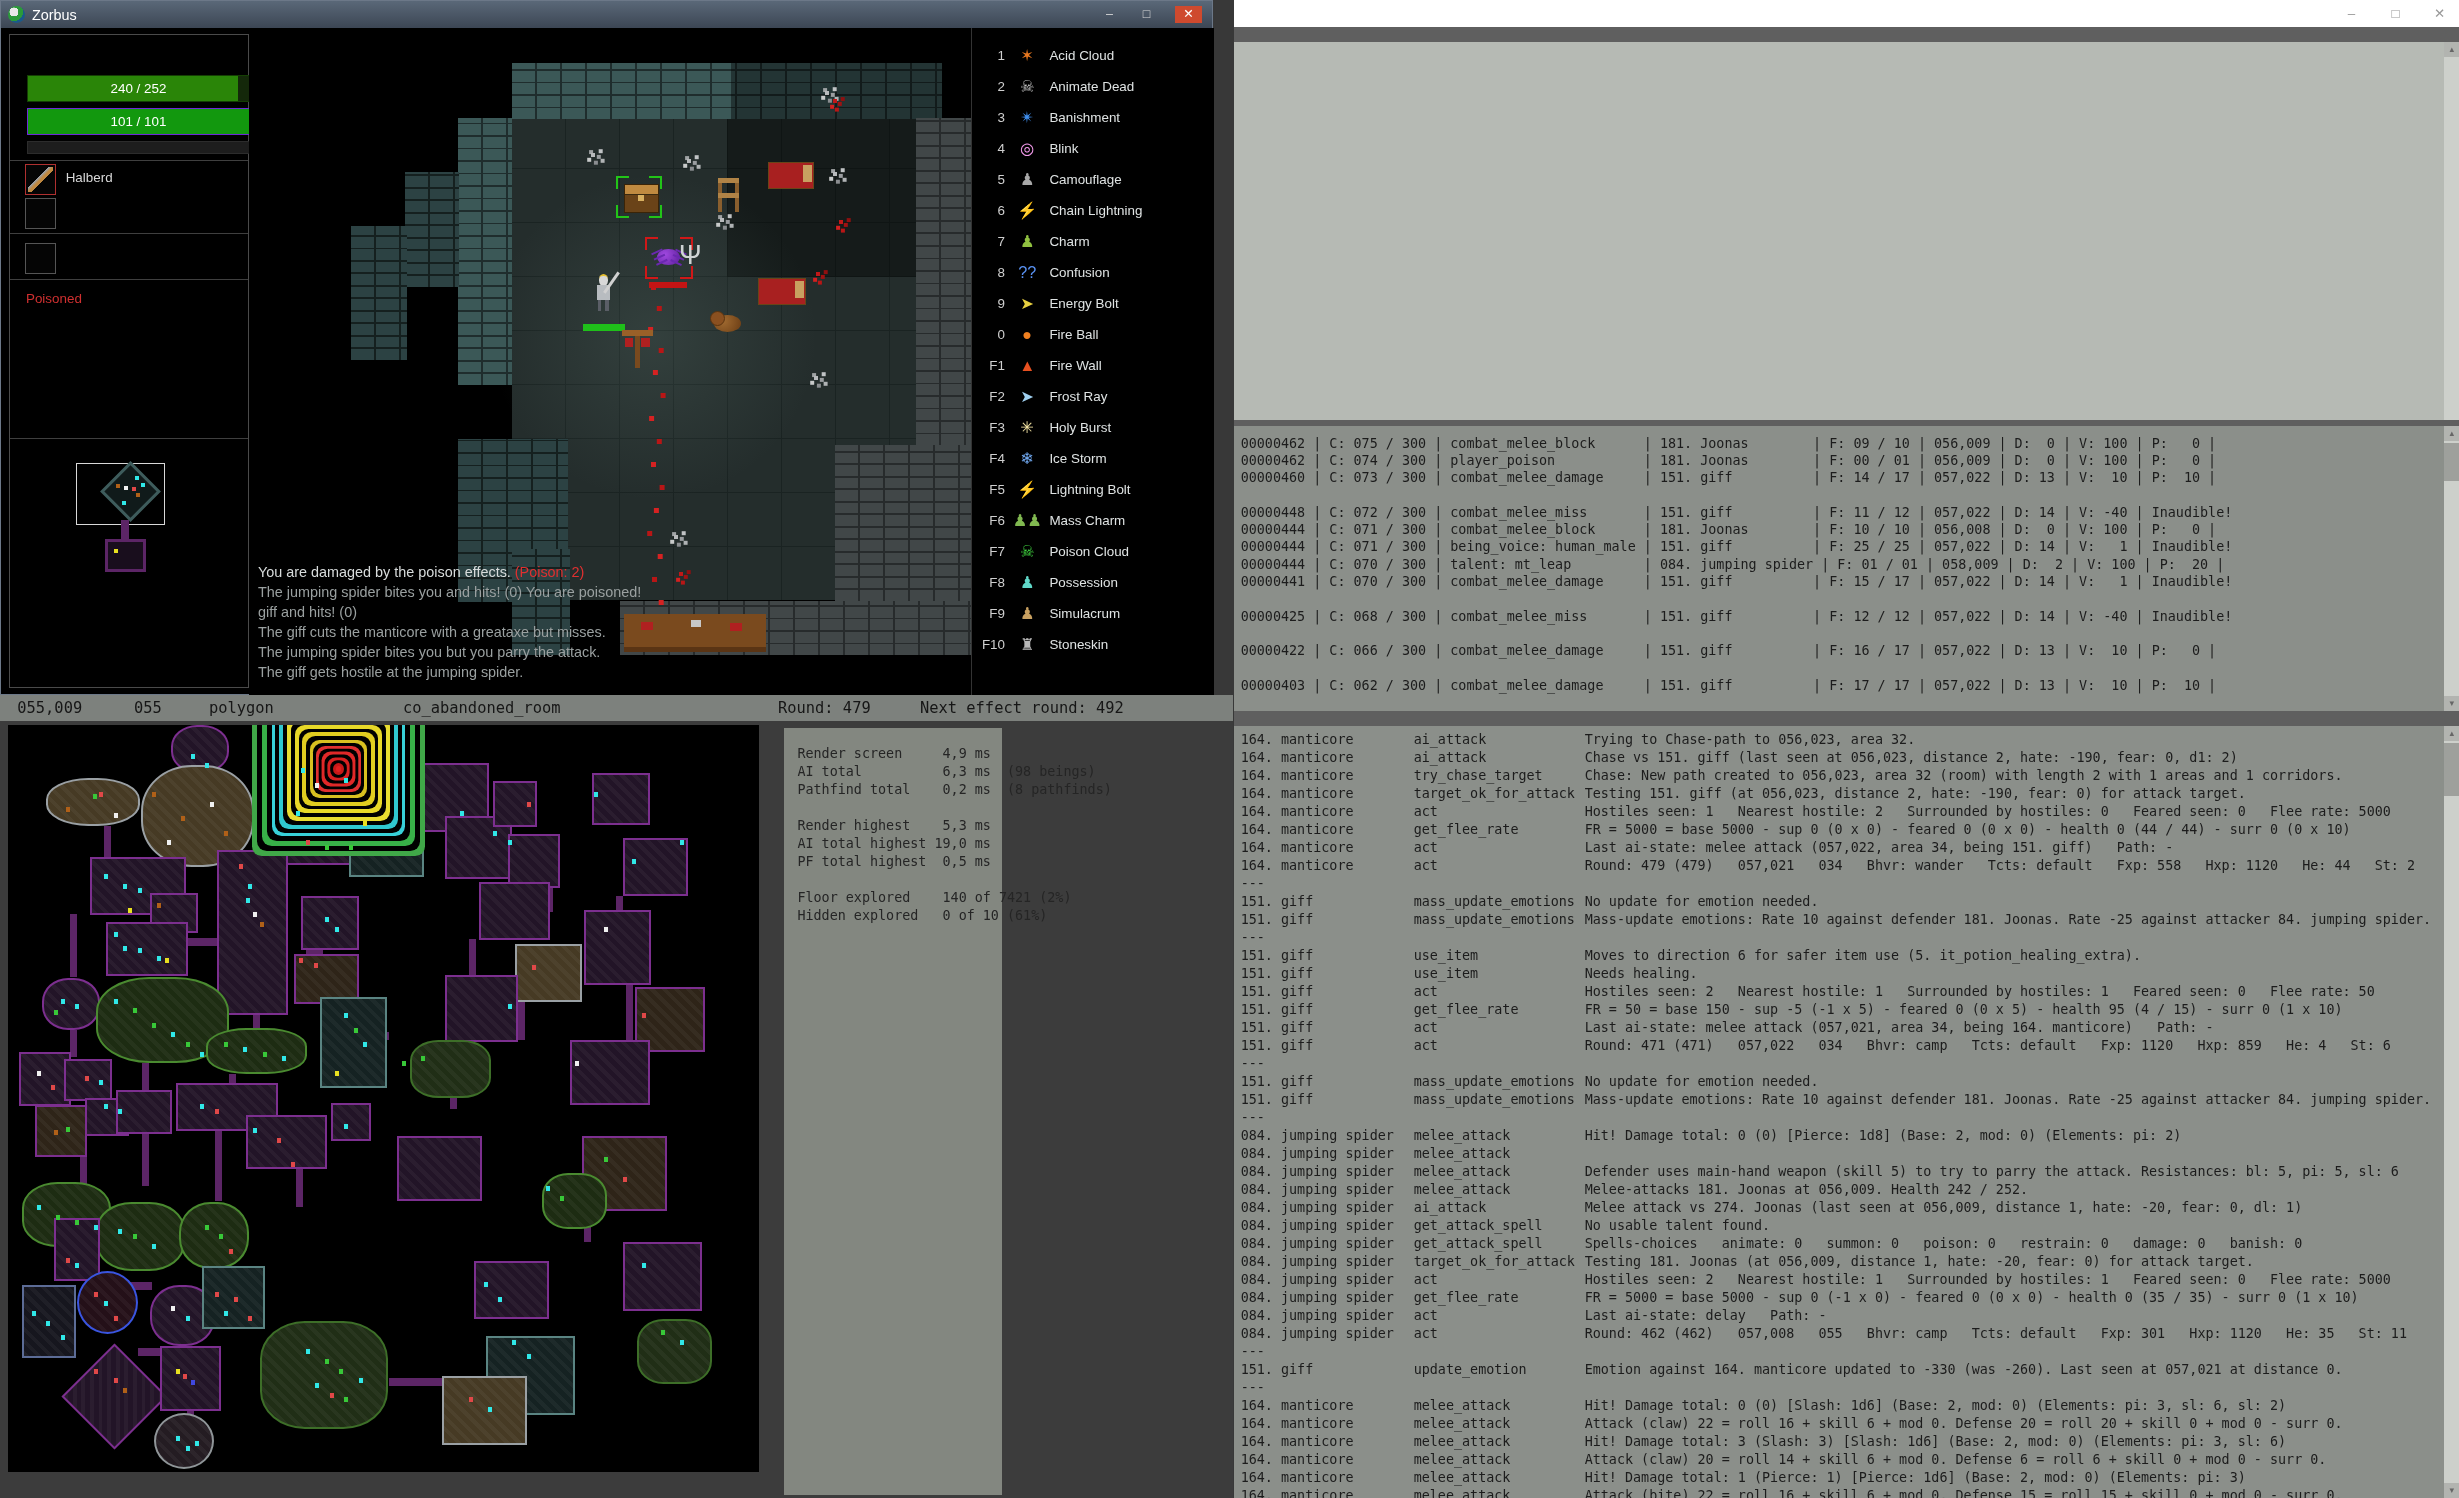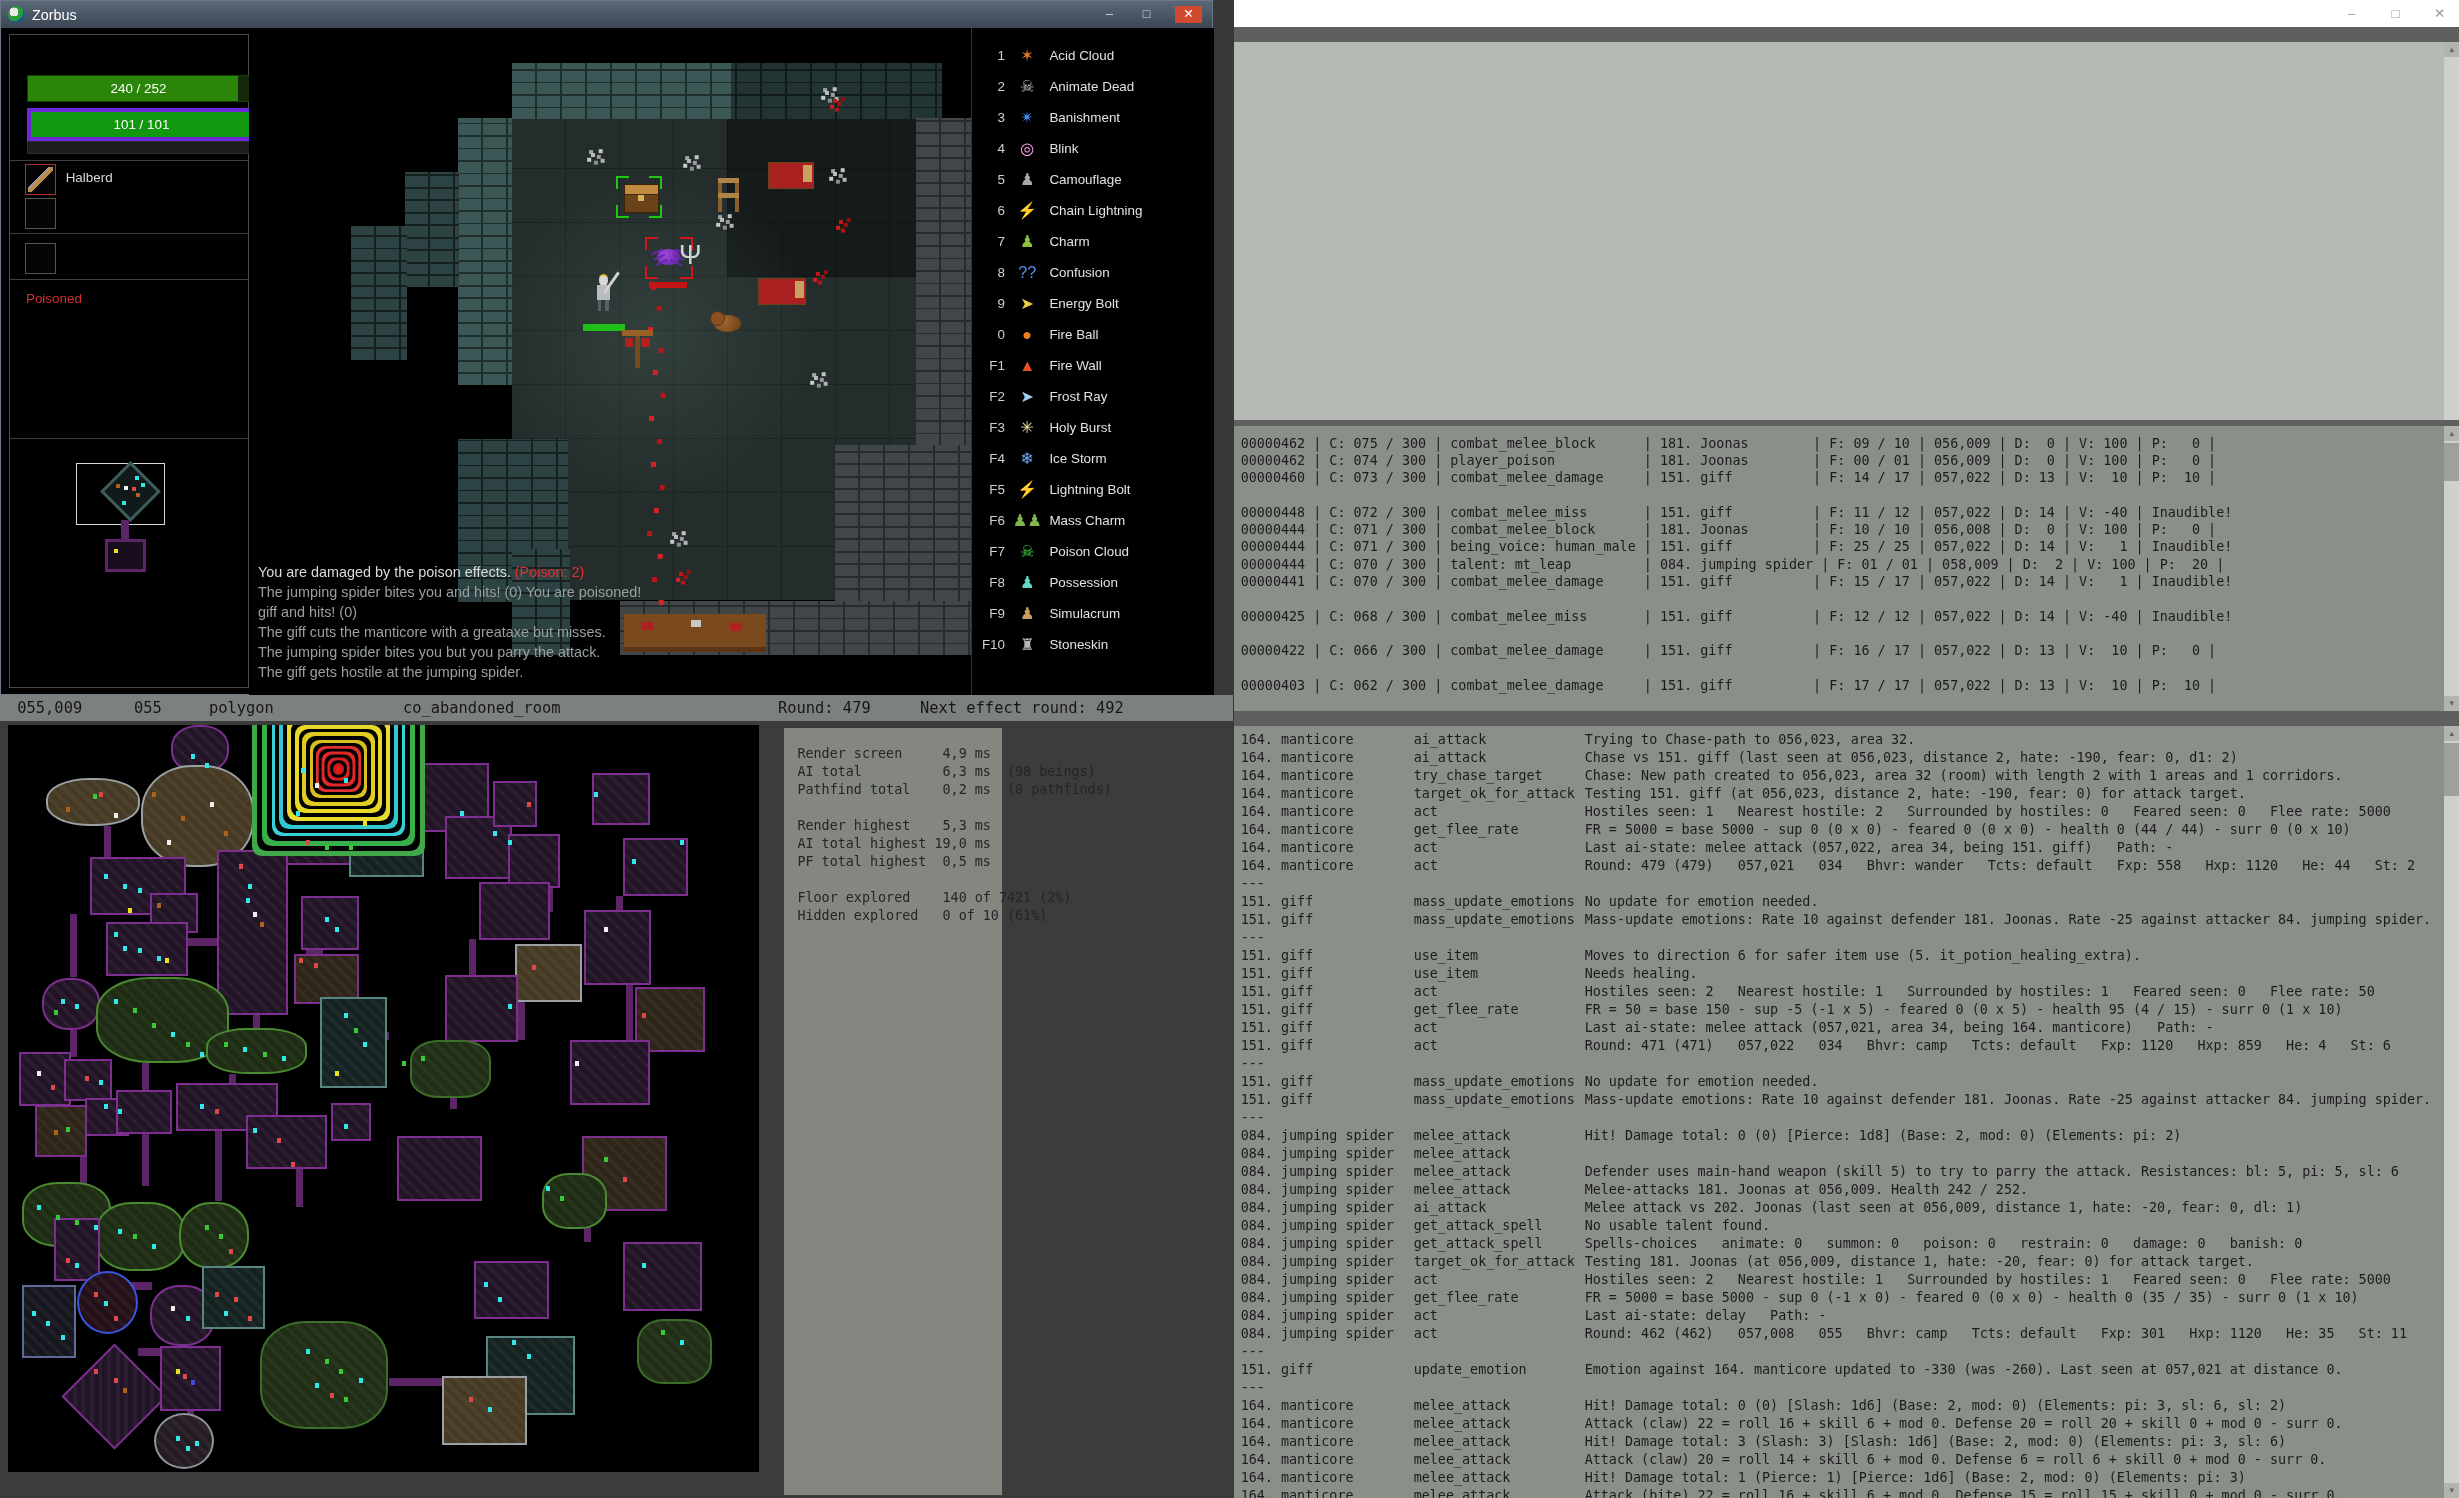--- a/index.html
+++ b/index.html
@@ -13,21 +13,21 @@
     background:radial-gradient(circle at 35% 35%, #e8e8e8 0 28%, #2a9a3a 29% 58%, #1a5a8a 59% 100%);}
   #title-text{left:31px;top:5.8px;color:#fff;font-size:14.4px;}
   .winbtn{top:4.8px;width:27px;height:17.3px;text-align:center;line-height:17.3px;font-size:12.5px;color:#d8d8d8;}
   #btn-min{left:1095px;} #btn-max{left:1132px;}
   #btn-close{left:1174px;background:#cf4a2e;color:#fff;}
   
   #sidebar{left:7.7px;top:33px;width:240px;height:654px;border:1px solid #4a4a4a;background:#000;box-sizing:border-box;}
   .sb-div{left:7.7px;width:240px;height:1px;background:#3f3f3f;}
   .bar{left:17.3px;width:221px;text-align:center;color:#fff;font-size:13.4px;line-height:25px;}
   #hp-bar{top:40px;height:25px;background:linear-gradient(90deg,#2a8508 0 95%,#14280a 95% 100%);border:1px solid #153f04;}
-  #sp-bar{top:73px;height:25px;background:#12980e;border:4px solid #6d28d9;}
+  #sp-bar{top:73px;height:25px;background:#12980e;border:1px solid #6d28d9;}
   #xp-bar{top:106px;height:10.6px;background:#1d1d1d;border:1px solid #2c2c2c;}
   .slot{left:15.4px;width:29px;height:29px;background:#050505;}
   #weapon-slot{top:129px;border:1px solid #b03030;}
   #weapon-slot .halberd{position:absolute;inset:1.9px;
      background:linear-gradient(135deg,transparent 40%,#9aa0a8 42%,#c08840 50%,#c08840 56%,transparent 58%);}
   #weapon-label{left:56px;top:135px;color:#d8d8d8;font-size:13.4px;}
   #slot-2{top:163px;border:1px solid #555;}
   #slot-3{top:208px;border:1px solid #555;}
   #status-effect{left:16.3px;top:256px;color:#d03030;font-size:13.4px;}
   
@@ -894,21 +894,21 @@
       <span class="ai-m">Defender uses main-hand weapon (skill 5) to try to parry the attack. Resistances: bl: 5, pi: 5, sl: 6</span>
     </div>
       <div class="ai-row">
       <span class="ai-e">084. jumping spider</span>
       <span class="ai-a">melee_attack</span>
       <span class="ai-m">Melee-attacks 181. Joonas at 056,009. Health 242 / 252.</span>
     </div>
       <div class="ai-row">
       <span class="ai-e">084. jumping spider</span>
       <span class="ai-a">ai_attack</span>
-      <span class="ai-m">Melee attack vs 202. Joonas (last seen at 056,009, distance 1, hate: -20, fear: 0, dl: 1)</span>
+      <span class="ai-m">Melee attack vs 274. Joonas (last seen at 056,009, distance 1, hate: -20, fear: 0, dl: 1)</span>
     </div>
       <div class="ai-row">
       <span class="ai-e">084. jumping spider</span>
       <span class="ai-a">get_attack_spell</span>
       <span class="ai-m">No usable talent found.</span>
     </div>
       <div class="ai-row">
       <span class="ai-e">084. jumping spider</span>
       <span class="ai-a">get_attack_spell</span>
       <span class="ai-m">Spells-choices   animate: 0   summon: 0   poison: 0   restrain: 0   damage: 0   banish: 0</span>

